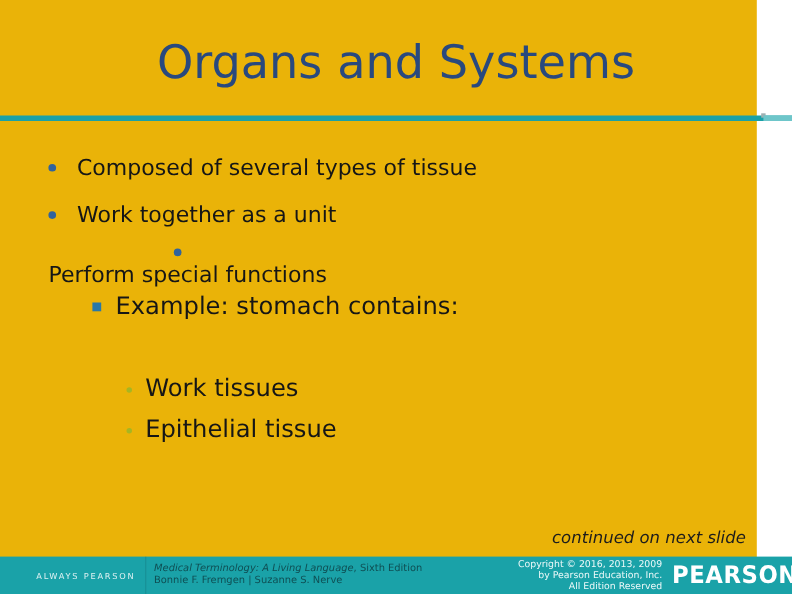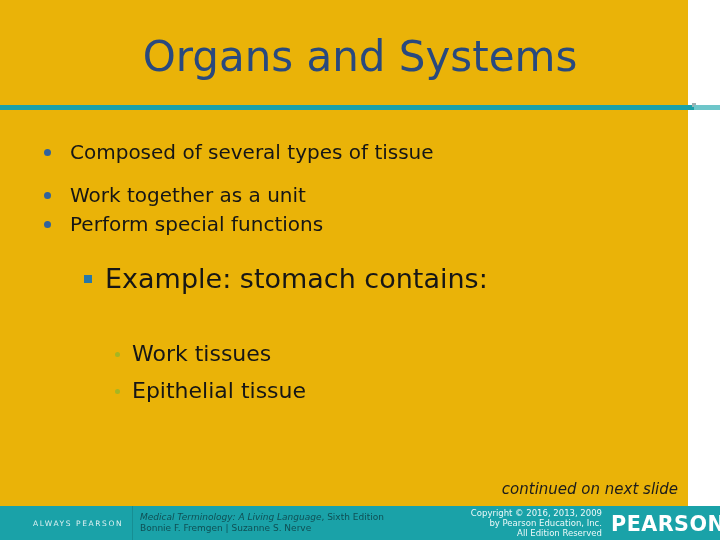--- a/index.html
+++ b/index.html
@@ -19,30 +19,30 @@
 
   
   .divider{position:absolute;top:105px;left:0;width:720px;height:5px;background:#1AA1A7;}
   .divider-tip{position:absolute;right:0;top:0;width:26px;height:5px;background:#6EC6CA;}
   .divider-notch{position:absolute;right:24px;top:-2px;width:4px;height:4px;background:#9FB0B2;}
 
   
   .row{position:absolute;display:flex;align-items:center;color:#161616;}
   .row .txt{white-space:nowrap;}
   .l1{font-size:20px;line-height:32px;}
-  .l2{font-size:27px;line-height:31px;}
+  .l2{font-size:22px;line-height:31px;}
   .l3{font-size:22px;line-height:26px;}
 
   .dot-l1{flex:0 0 auto;width:7px;height:7px;border-radius:50%;background:#31639C;margin-right:19px;}
   .sq-l2{flex:0 0 auto;width:8px;height:8px;background:#2878A8;margin-right:13px;}
   .dot-l3{flex:0 0 auto;width:5px;height:5px;border-radius:50%;background:#A6B622;margin-right:12px;}
 
   .row-b1{top:136px;left:44px;}
   .row-b2{top:179px;left:44px;}
-  .row-b3{top:208px;left:44px;}
+  .row-b3{top:226px;left:44px;flex-direction:column;}
   .row-ex{top:263px;left:84px;}
   .row-s1{top:303px;left:115px;}
   .row-s2{top:341px;left:115px;}
   .row-s3{top:378px;left:115px;}
 
   
   .continued{
     position:absolute;top:480px;right:10px;
     font-size:15px;font-style:italic;color:#1c1c1c;
   }

